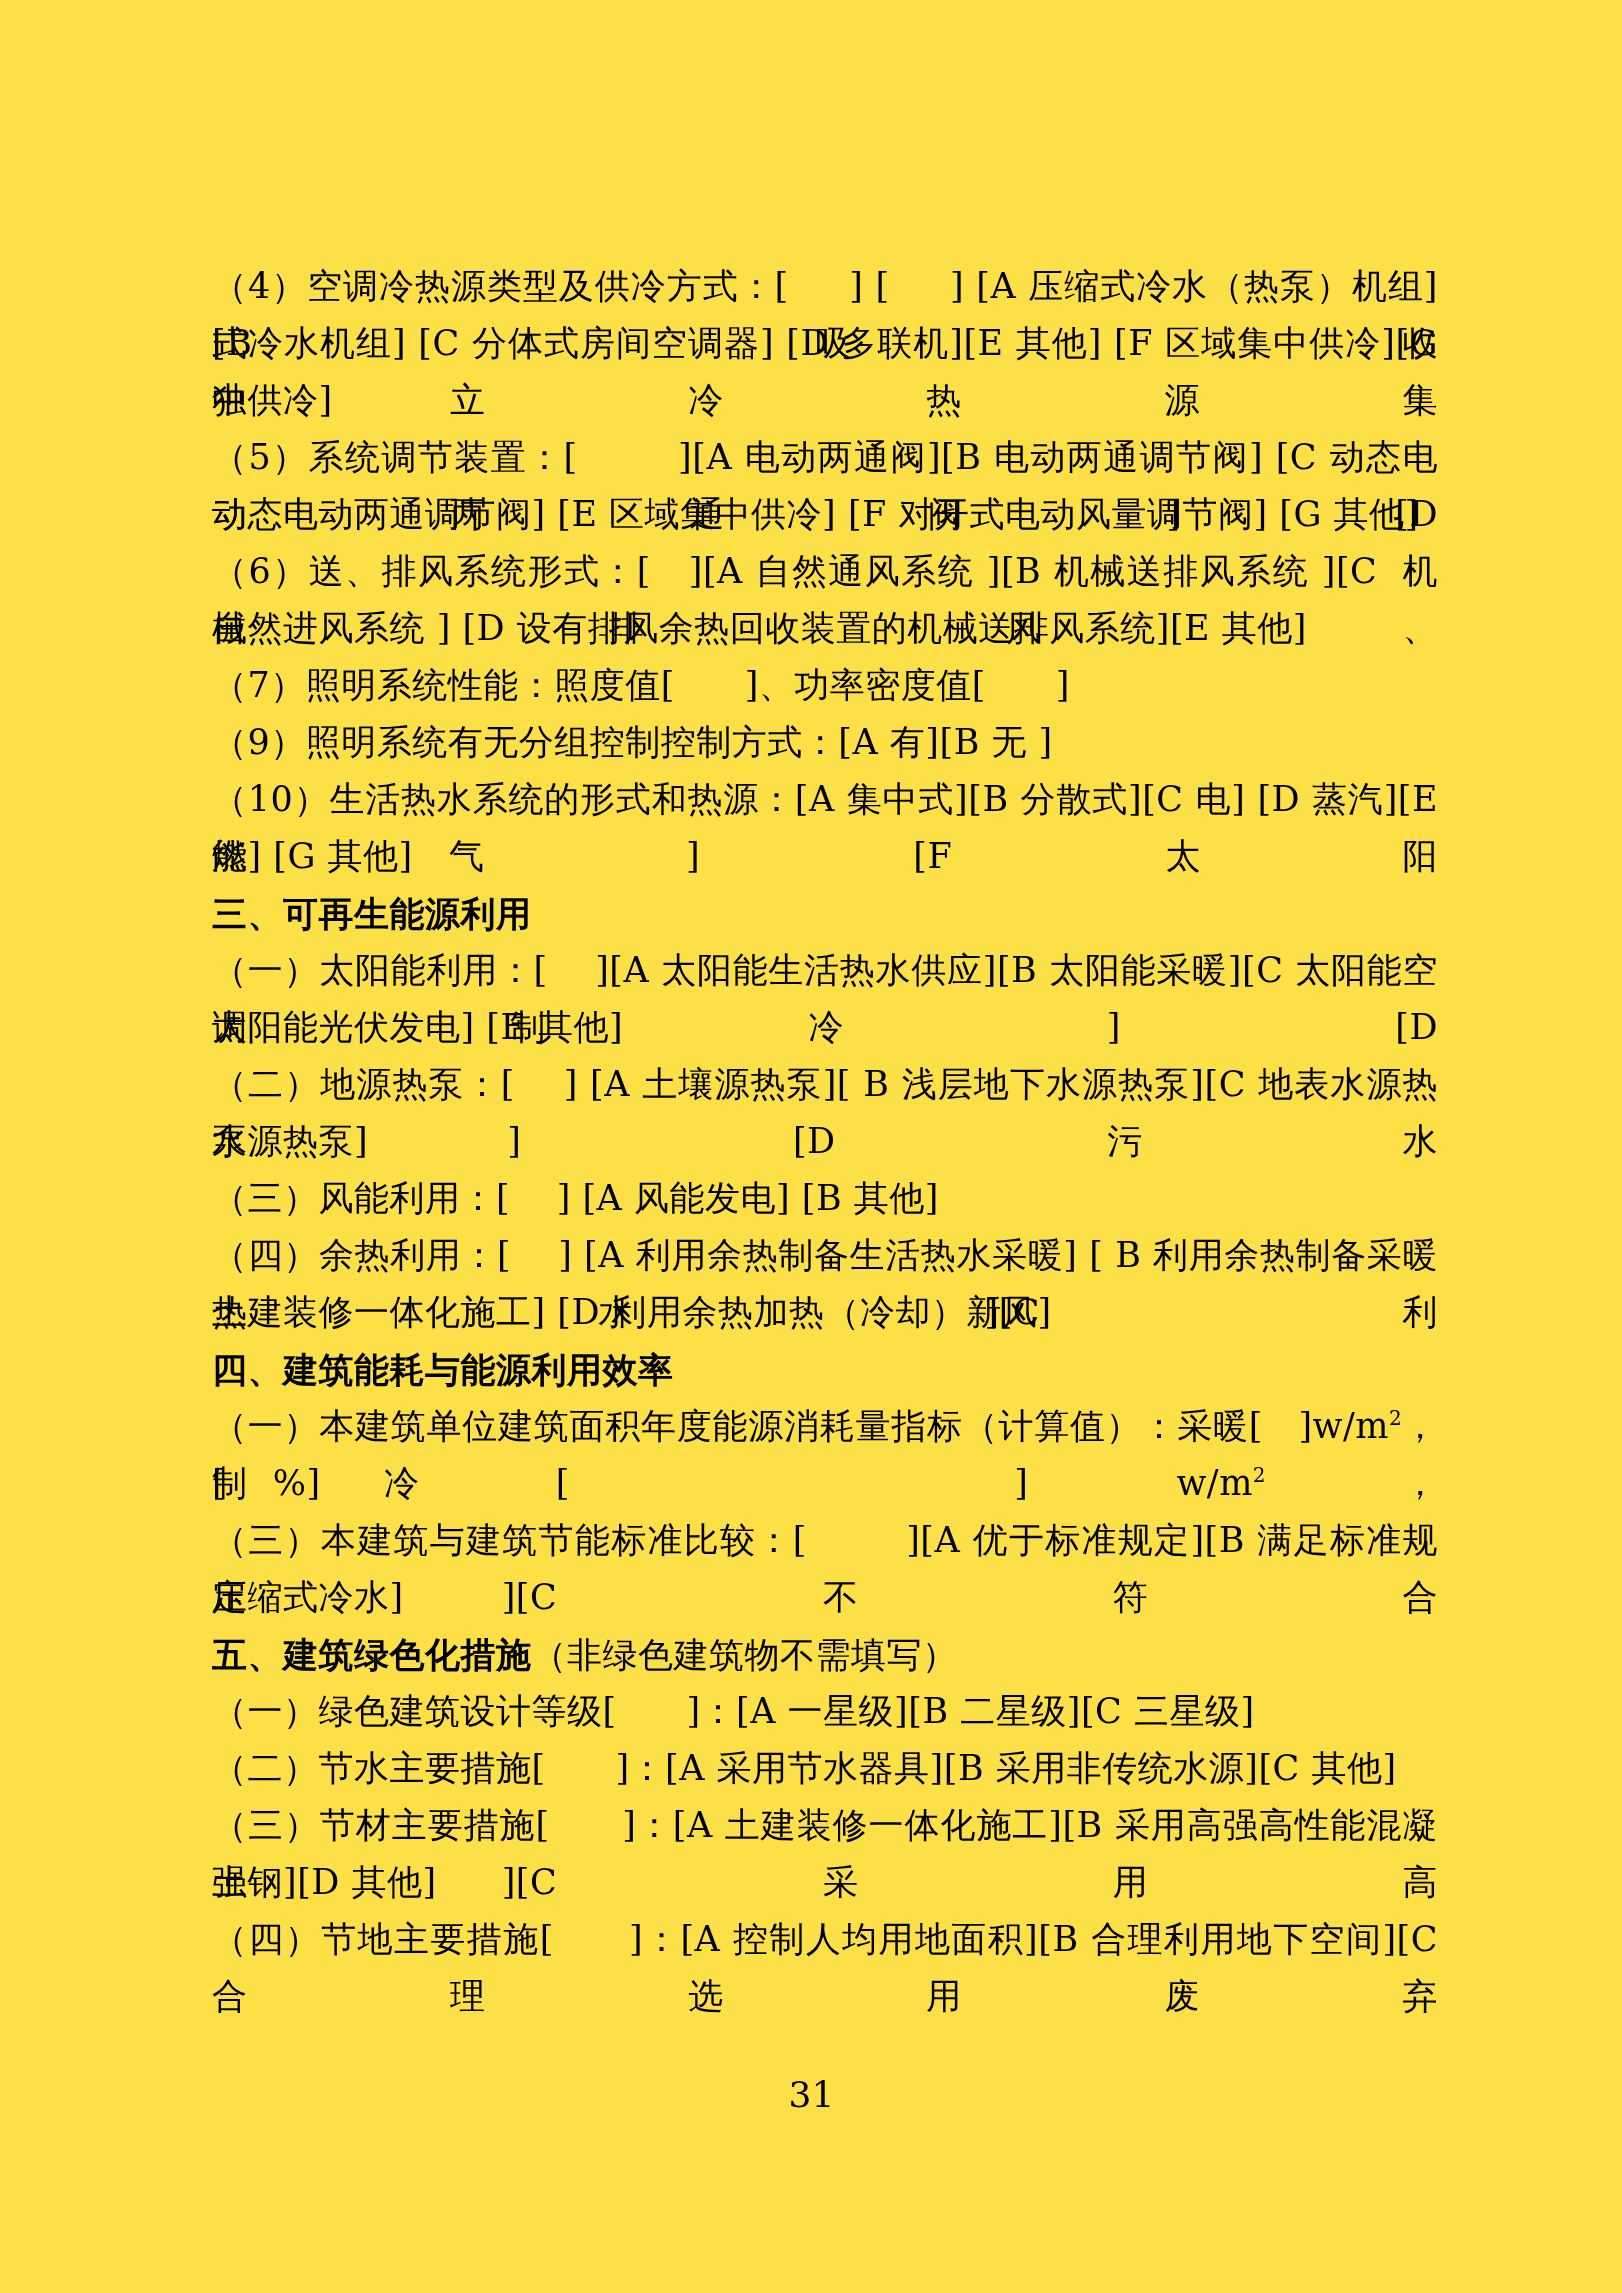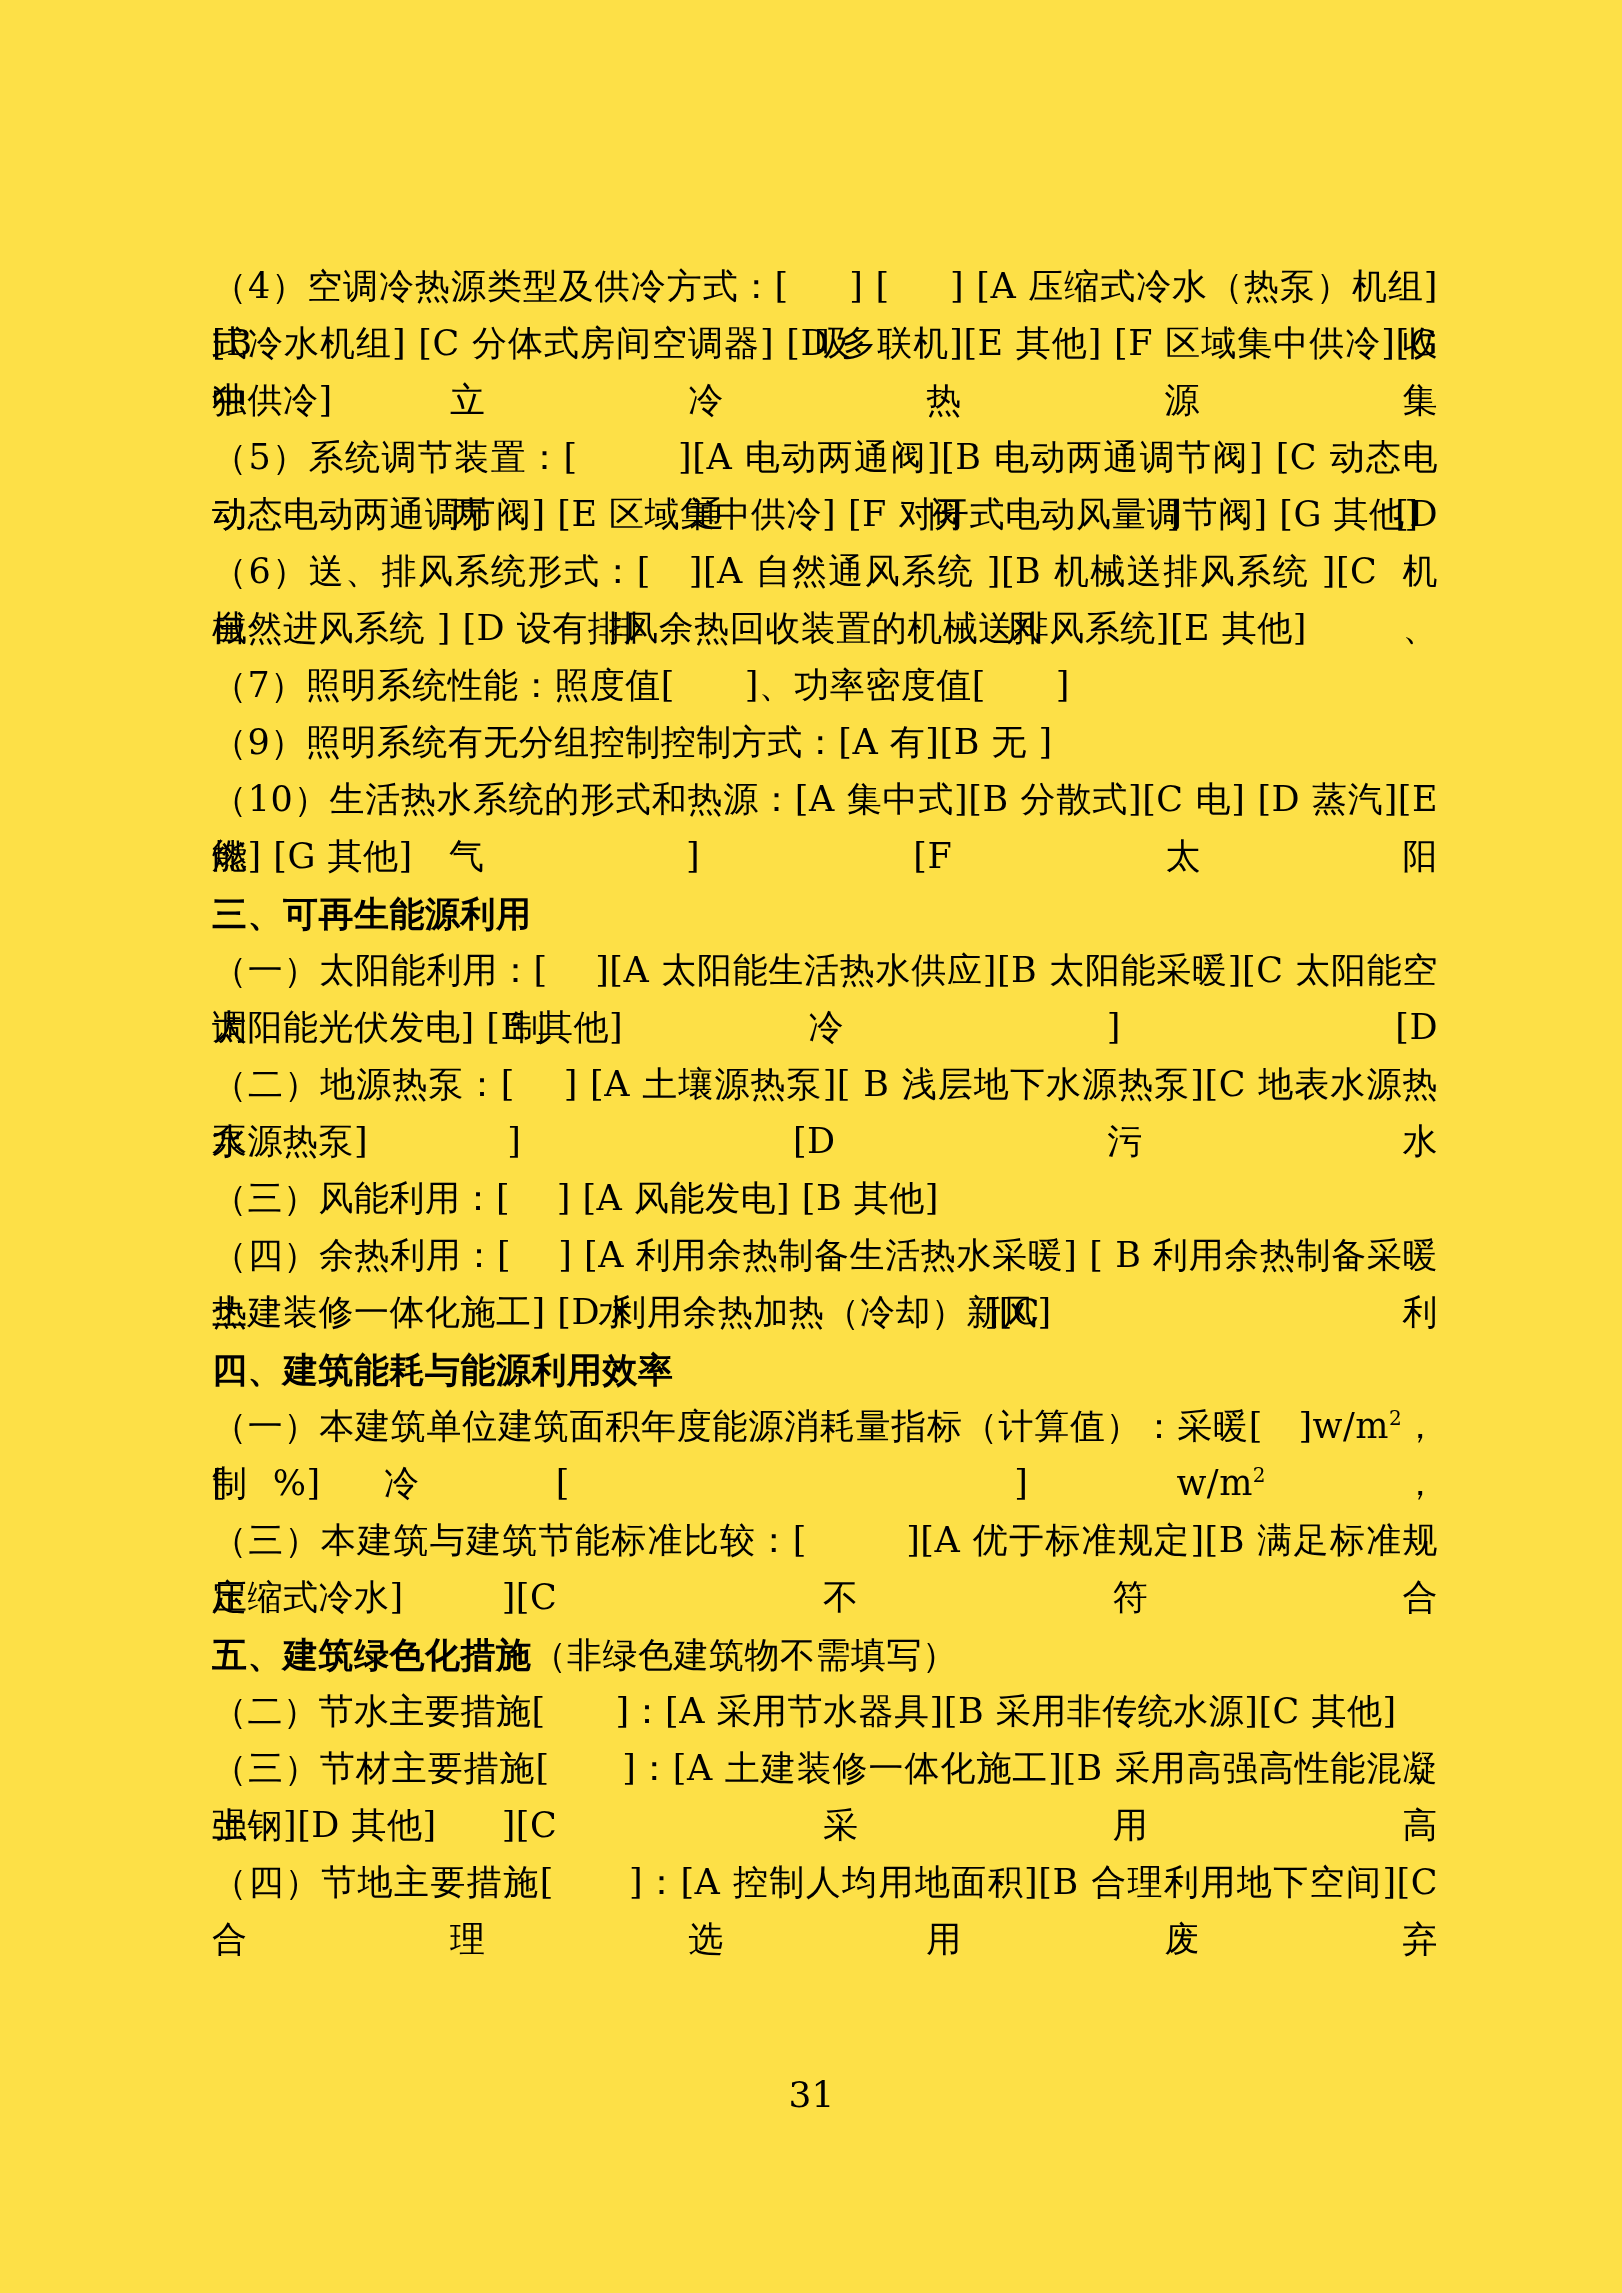--- a/index.html
+++ b/index.html
@@ -80,20 +80,21 @@
       <div class="line"><span class="seg-normal">水源热泵]</span></div>
       <div class="line"><span class="seg-normal">（三）风能利用：[    ] [A 风能发电] [B 其他]</span></div>
       <div class="line justify"><span class="seg-normal">（四）余热利用：[    ] [A 利用余热制备生活热水采暖] [ B 利用余热制备采暖热水][C 利</span></div>
       <div class="line"><span class="seg-normal">土建装修一体化施工] [D 利用余热加热（冷却）新风]</span></div>
       <div class="line heading"><span class="seg-bold">四、建筑能耗与能源利用效率</span></div>
       <div class="line justify"><span class="seg-normal">（一）本建筑单位建筑面积年度能源消耗量指标（计算值）：采暖[   ]w/m</span><sup class="seg-sup">2</sup><span class="seg-normal">，制冷[   ] w/m</span><sup class="seg-sup">2</sup><span class="seg-normal">，</span></div>
       <div class="line"><span class="seg-normal">[    %]</span></div>
       <div class="line justify"><span class="seg-normal">（三）本建筑与建筑节能标准比较：[        ][A 优于标准规定][B 满足标准规定][C 不符合</span></div>
       <div class="line"><span class="seg-normal">压缩式冷水]</span></div>
       <div class="line heading"><span class="seg-bold">五、建筑绿色化措施</span><span class="seg-normal">（非绿色建筑物不需填写）</span></div>
+      <div class="line"><span class="seg-normal">（一）绿色建筑设计等级[      ]：[A 一星级][B 二星级][C 三星级]</span></div>
       <div class="line"><span class="seg-normal">（二）节水主要措施[      ]：[A 采用节水器具][B 采用非传统水源][C 其他]</span></div>
       <div class="line justify"><span class="seg-normal">（三）节材主要措施[      ]：[A 土建装修一体化施工][B 采用高强高性能混凝土][C 采用高</span></div>
       <div class="line"><span class="seg-normal">强钢][D 其他]</span></div>
       <div class="line justify"><span class="seg-normal">（四）节地主要措施[      ]：[A 控制人均用地面积][B 合理利用地下空间][C 合理选用废弃</span></div>
     </div>
   <div class="page-number">31</div>
 </div>
 
 
 </body></html>

